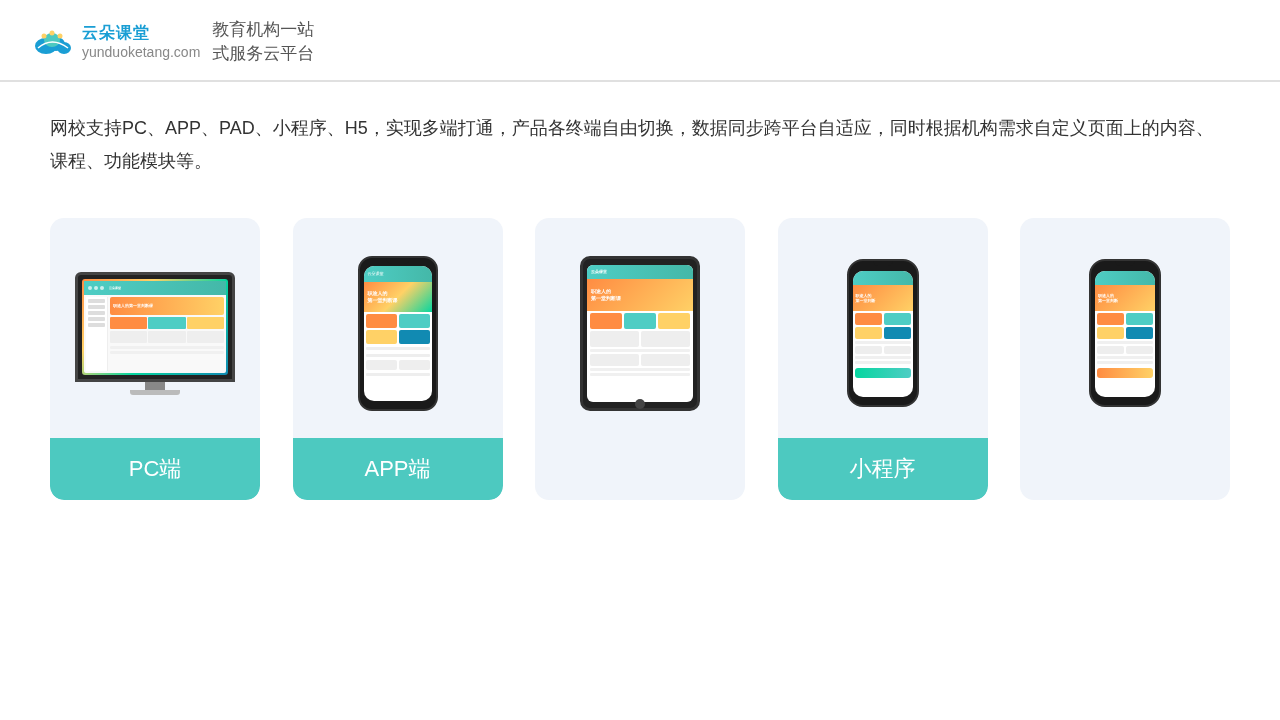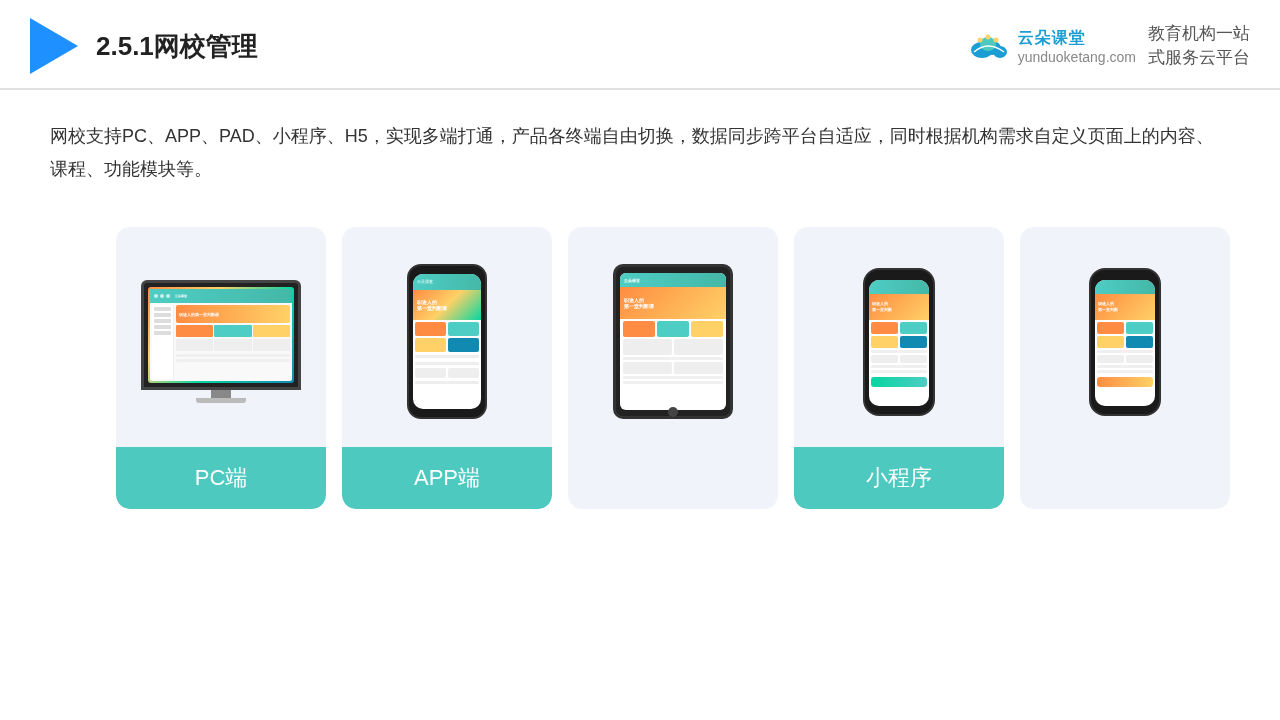--- a/index.html
+++ b/index.html
@@ -81,21 +81,21 @@
       font-size: 18px;
       color: #333;
       line-height: 1.85;
     }
 
     
     .cards-container {
       display: flex;
       gap: 16px;
       padding: 20px 50px 20px 50px;
-      justify-content: flex-end;
+      justify-content: space-between;
       margin-top: 10px;
     }
 
     .device-card {
       background: #f0f4fa;
       border-radius: 14px;
       width: 210px;
       display: flex;
       flex-direction: column;
       align-items: center;
@@ -449,24 +449,20 @@
     .mini-line {
       height: 3px;
       background: #f0f0f0;
       border-radius: 1px;
     }
   </style>
 </head>
 <body>
 
 <div class="header">
-  <div class="header-left">
-    <div class="logo-triangle"></div>
-    <h1 class="page-title">2.5.1网校管理</h1>
-  </div>
   <div class="header-right">
     <div class="brand-logo">
 
       <svg class="cloud-icon" viewBox="0 0 44 32" fill="none" xmlns="http://www.w3.org/2000/svg">
         <ellipse cx="16" cy="20" rx="11" ry="8" fill="#1a9ed4"></ellipse>
         <ellipse cx="26" cy="18" rx="9" ry="7" fill="#1a9ed4"></ellipse>
         <ellipse cx="34" cy="22" rx="7" ry="6" fill="#1a9ed4"></ellipse>
         <ellipse cx="22" cy="14" rx="8" ry="7" fill="#4DC9C0"></ellipse>
         <path d="M8 22 Q22 10 38 22" stroke="#fff" stroke-width="1.5" fill="none"></path>
 

